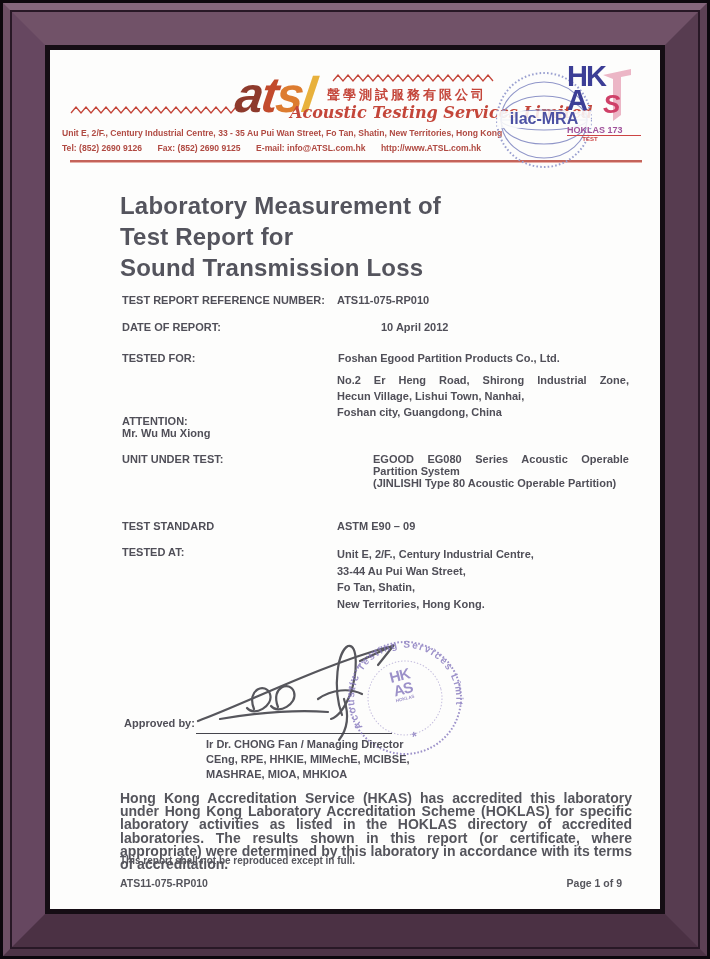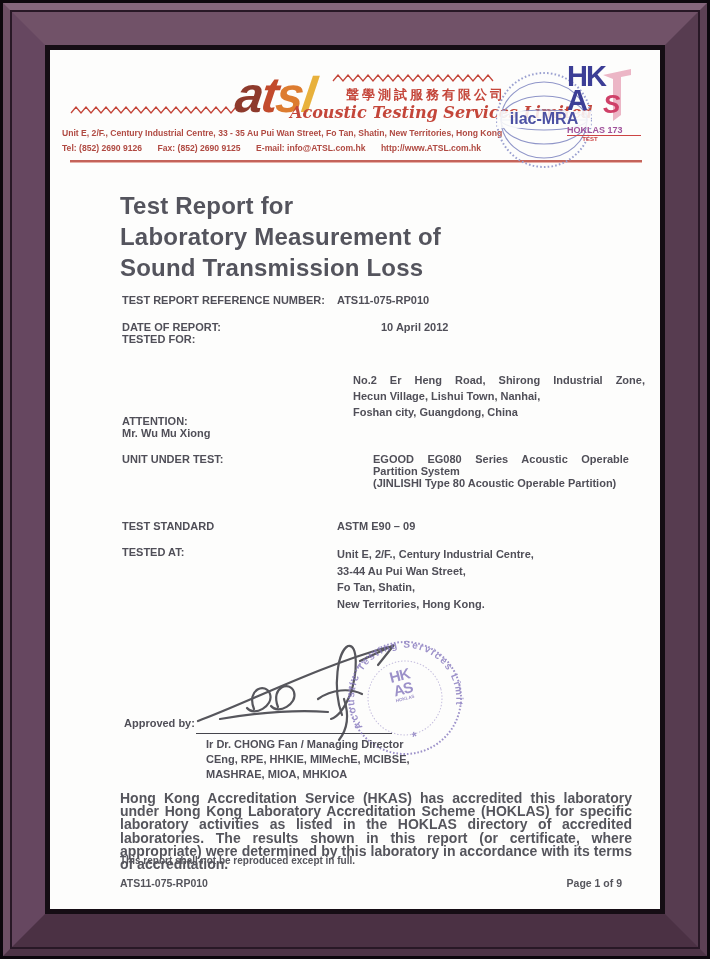--- a/index.html
+++ b/index.html
@@ -27,21 +27,21 @@
   .zig-right { left:282px; top:22px; }
 
   .atsl-logo { position:absolute; left:186px; top:20px; font-weight:bold;
                font-style:italic; font-size:50px; line-height:1;
                transform:skewX(-8deg); letter-spacing:-2px; }
   .atsl-logo .l1{ color:#8e3a2c; } .atsl-logo .l2{ color:#c24a2c; }
   .atsl-logo .l3{ color:#dd7c30; } .atsl-logo .l4{ color:#e8b13c; }
 
   .company-zh { position:absolute; left:277px; top:36px; width:175px;
                 font-size:13px; font-weight:bold; color:#c4463a;
-                letter-spacing:3px; white-space:nowrap;margin-left:19px; }
+                letter-spacing:3px; white-space:nowrap; }
   .company-en { position:absolute; left:240px; top:53px; width:230px;
                 font-family:"DejaVu Serif", serif; font-style:italic;
                 font-weight:bold; font-size:16px; color:#c4463a;
                 white-space:nowrap; }
 
   .hq-address { position:absolute; left:12px; top:78px; width:450px;
                 font-size:8.6px; font-weight:bold; color:#b04a42; }
   .hq-contact { position:absolute; left:12px; top:93px; width:470px;
                 font-size:8.6px; font-weight:bold; color:#b04a42; }
   .hq-contact span { margin-right:13px; }
@@ -65,25 +65,25 @@
   
   .title { position:absolute; left:70px; top:140px; font-size:24px;
            font-weight:bold; color:#54545d; line-height:31px;
            letter-spacing:.2px; }
 
   
   .frow { position:absolute; left:72px; width:508px; display:flex;
           font-size:11px; font-weight:bold; }
   .lab  { width:215px; flex:none; }
   .val  { width:292px; flex:none; }
-  .r1{ top:244px; } .r2{ top:271px;gap:44px; } .r3{ top:283px;justify-content:space-between; }
+  .r1{ top:244px; } .r2{ top:271px;gap:44px; } .r3{ top:302px;justify-content:space-between; }
   .r4{ top:365px;flex-direction:column; } .r5{ top:403px; } .r6{ top:470px; } .r7{ top:496px; }
 
   .addr-block { position:absolute; left:287px; top:322px; width:292px;
-                font-size:11px; font-weight:bold; line-height:16px;margin-left:16px; }
+                font-size:11px; font-weight:bold; line-height:16px; }
   .just-line  { text-align:justify; text-align-last:justify; }
 
   .val p { text-align:justify; line-height:12px; margin-bottom:0;margin-left:36px; }
   .val .lines div { line-height:16.5px; }
 
   
   .approved { position:absolute; left:74px; top:667px; font-size:11px;
               font-weight:bold;text-align:center; }
   .sig-svg  { position:absolute; left:140px; top:585px; }
   .sig-line { position:absolute; left:146px; top:683px; width:196px;
@@ -165,35 +165,36 @@
       <div class="hkas-letters">
         <div>HK</div>
         <div>A</div>
       </div>
       <div class="hkas-s">S</div>
       <div class="hoklas">HOKLAS 173</div>
       <div class="hkas-test">TEST</div>
     </div>
 
     <div class="title">
+      <div>Laboratory Measurement of</div>
       <div>Test Report for</div>
-      <div>Laboratory Measurement of</div>
       <div>Sound Transmission Loss</div>
     </div>
 
     <div class="frow r1">
       <div class="lab">TEST REPORT REFERENCE NUMBER:</div>
       <div class="val">ATS11-075-RP010</div>
     </div>
     <div class="frow r2">
       <div class="lab">DATE OF REPORT:</div>
       <div class="val">10 April 2012</div>
     </div>
     <div class="frow r3">
       <div class="lab">TESTED FOR:</div>
+      <div class="val">Foshan Egood Partition Products Co., Ltd.</div>
     </div>
     <div class="addr-block">
       <div class="just-line">No.2 Er Heng Road, Shirong Industrial Zone,</div>
       <div>Hecun Village, Lishui Town, Nanhai,</div>
       <div>Foshan city, Guangdong, China</div>
     </div>
     <div class="frow r4">
       <div class="lab">ATTENTION:</div>
       <div class="val">Mr. Wu Mu Xiong</div>
     </div>

